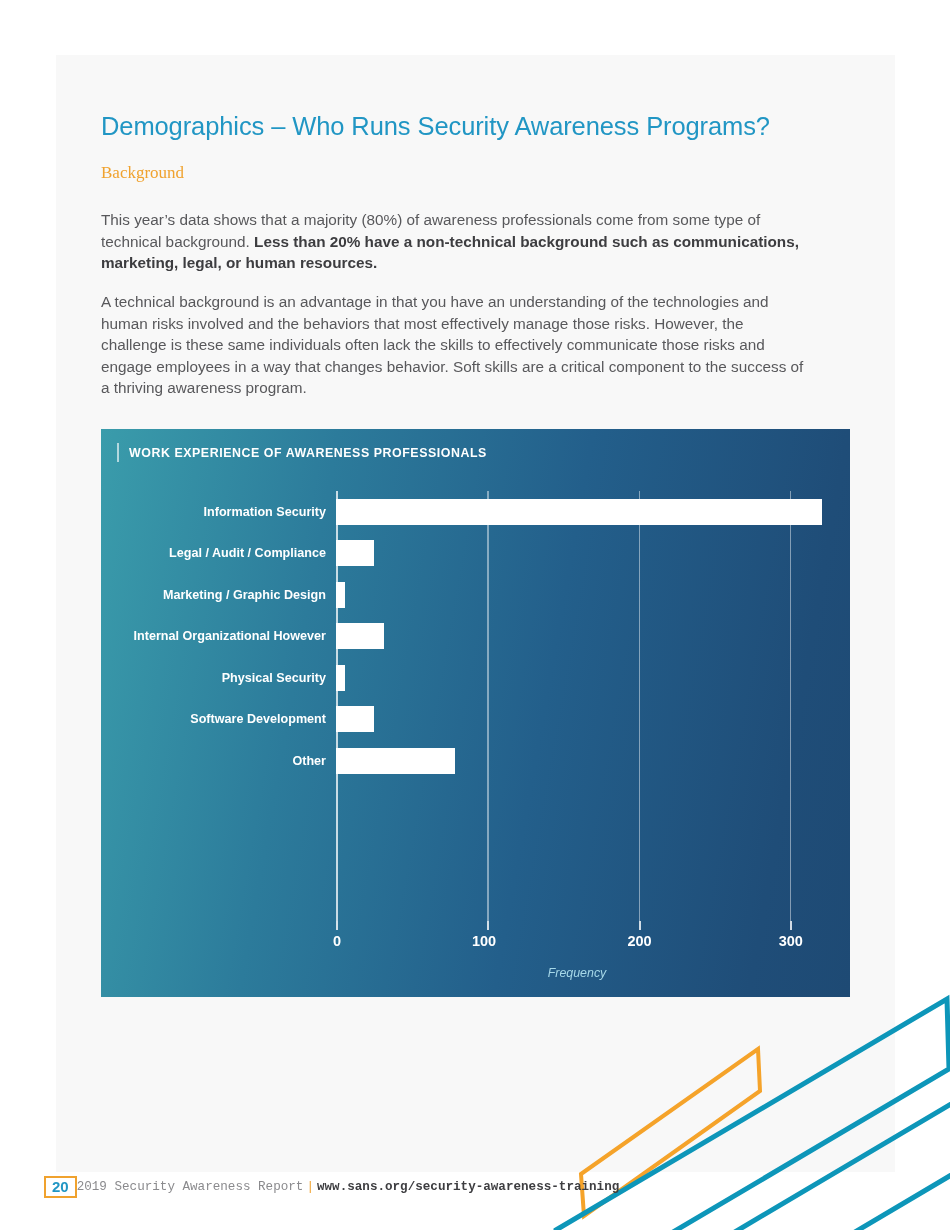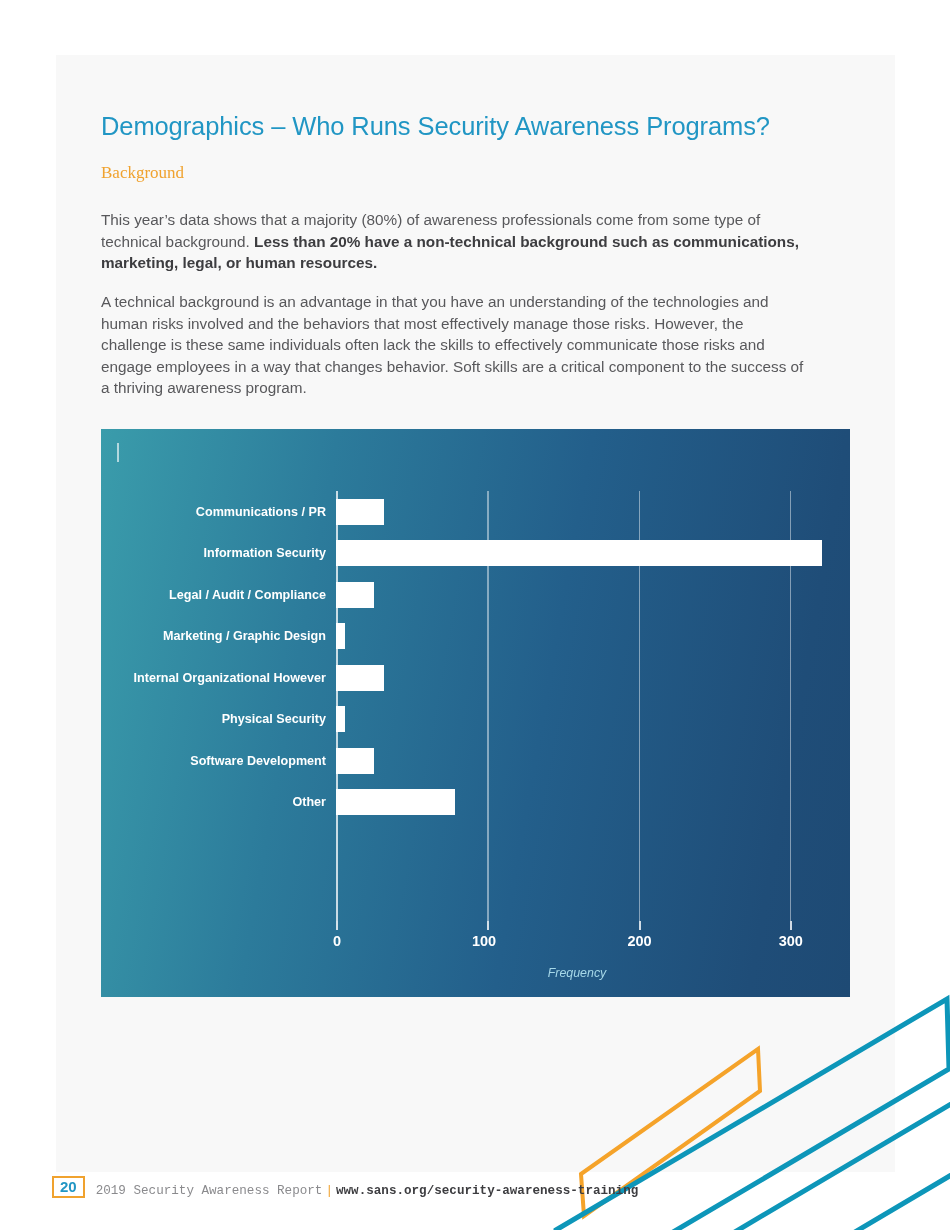--- a/index.html
+++ b/index.html
@@ -116,22 +116,22 @@
     transform:translateX(-50%);
     font-size:12.4px; font-style:italic; font-weight:400;
     color:#a6d8e8;
   }
 
   
   #decor { position:absolute; left:0; top:0; width:950px; height:1230px; pointer-events:none; }
 
   
   #footer {
-    position:absolute; left:52px; top:1176px;
-    display:flex; align-items:flex-end; gap:11px;
+    position:absolute; left:44px; top:1176px;
+    display:flex; align-items:center; 
   }
   #page-number {
     border:2px solid #f0a22e;
     color:#2196c4; font-weight:700; font-size:15px;
     padding:1px 6px 2px 6px; line-height:1;
     background:#ffffff;
   }
   #footer-text {
     font-size:12.6px; color:#8a8a8d; font-weight:400; white-space:nowrap;font-family:Liberation Mono, monospace;
   }
@@ -151,34 +151,31 @@
   <p id="para-1" class="body-para">
     <span>This year’s data shows that a majority (80%) of awareness professionals come from some type of technical background. </span><b>Less than 20% have a non-technical background such as communications, marketing, legal, or human resources.</b>
   </p>
 
   <p id="para-2" class="body-para">A technical background is an advantage in that you have an understanding of the technologies and human risks involved and the behaviors that most effectively manage those risks. However, the challenge is these same individuals often lack the skills to effectively communicate those risks and engage employees in a way that changes behavior. Soft skills are a critical component to the success of a thriving awareness program.</p>
 
   <div id="chart-panel">
 
     <div id="chart-title-wrap">
       <div id="chart-title-rule"></div>
+      <div id="chart-title">WORK EXPERIENCE OF AWARENESS PROFESSIONALS</div>
     </div>
 
     <div id="plot">
       <div id="axis-line"></div>
       <div id="gridlines">
           <div class="gridline" style="left: 151.25px;"></div>
           <div class="gridline" style="left: 302.5px;"></div>
           <div class="gridline" style="left: 453.75px;"></div>
         </div>
       <div id="rows">
-          <div class="bar-row">
-            <div class="bar-label">Communications / PR</div>
-            <div class="bar" title="Communications / PR: 32" style="width: 48.4px;"></div>
-          </div>
           <div class="bar-row">
             <div class="bar-label">Information Security</div>
             <div class="bar" title="Information Security: 321" style="width: 485.512px;"></div>
           </div>
           <div class="bar-row">
             <div class="bar-label">Legal / Audit / Compliance</div>
             <div class="bar" title="Legal / Audit / Compliance: 25" style="width: 37.8125px;"></div>
           </div>
           <div class="bar-row">
             <div class="bar-label">Marketing / Graphic Design</div>

